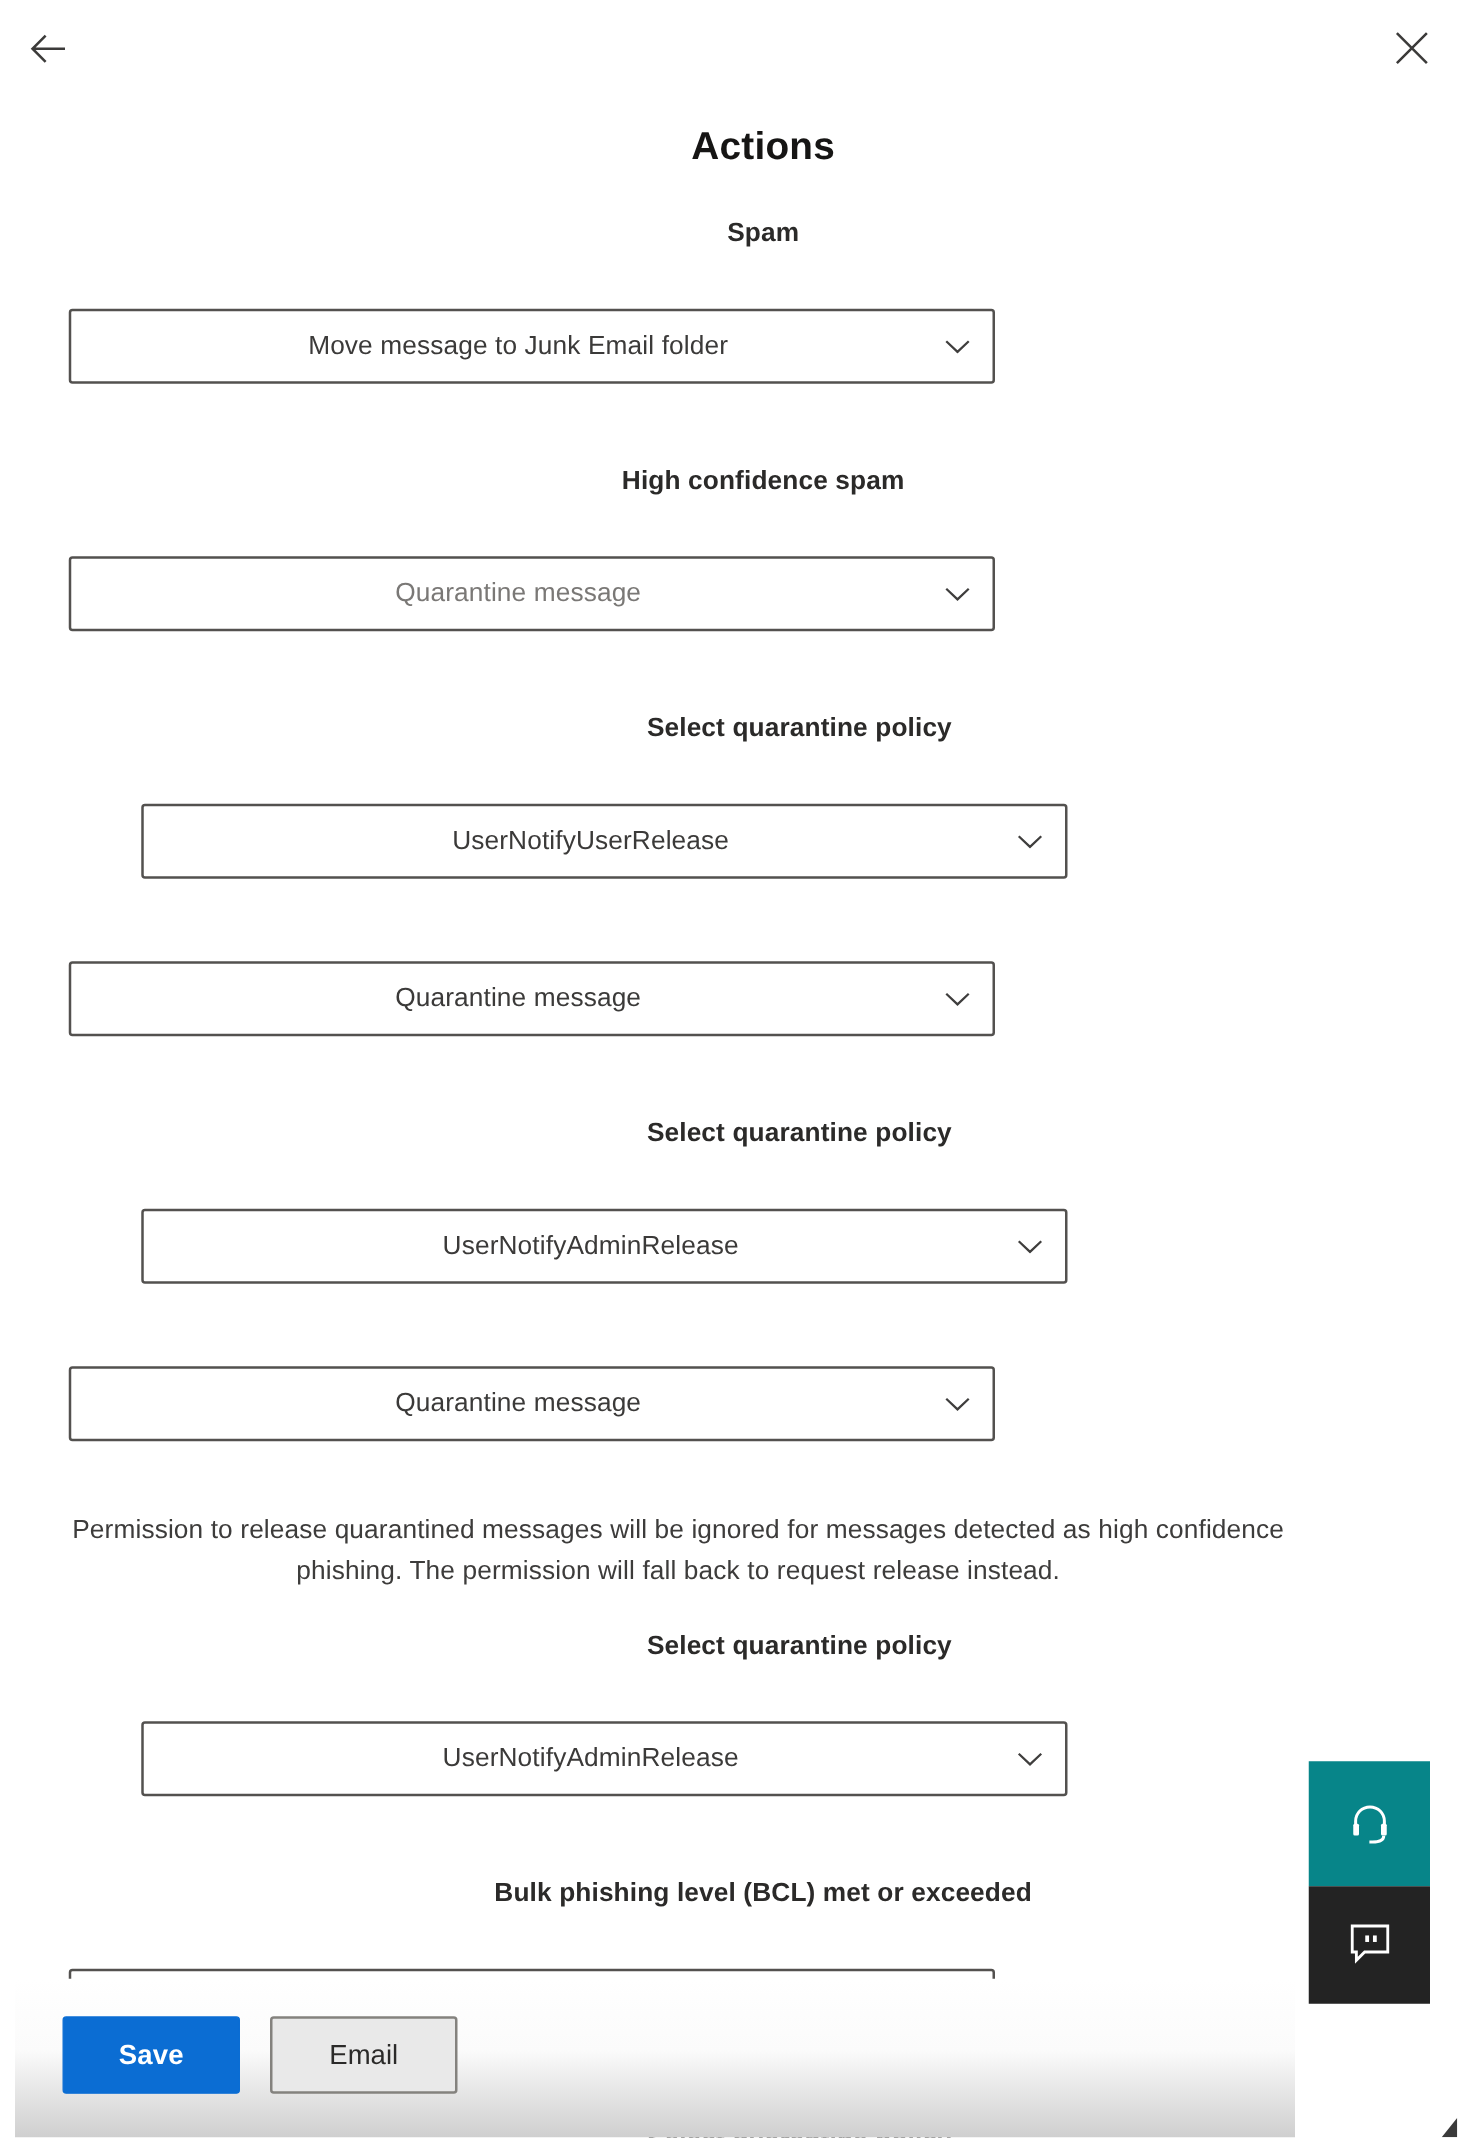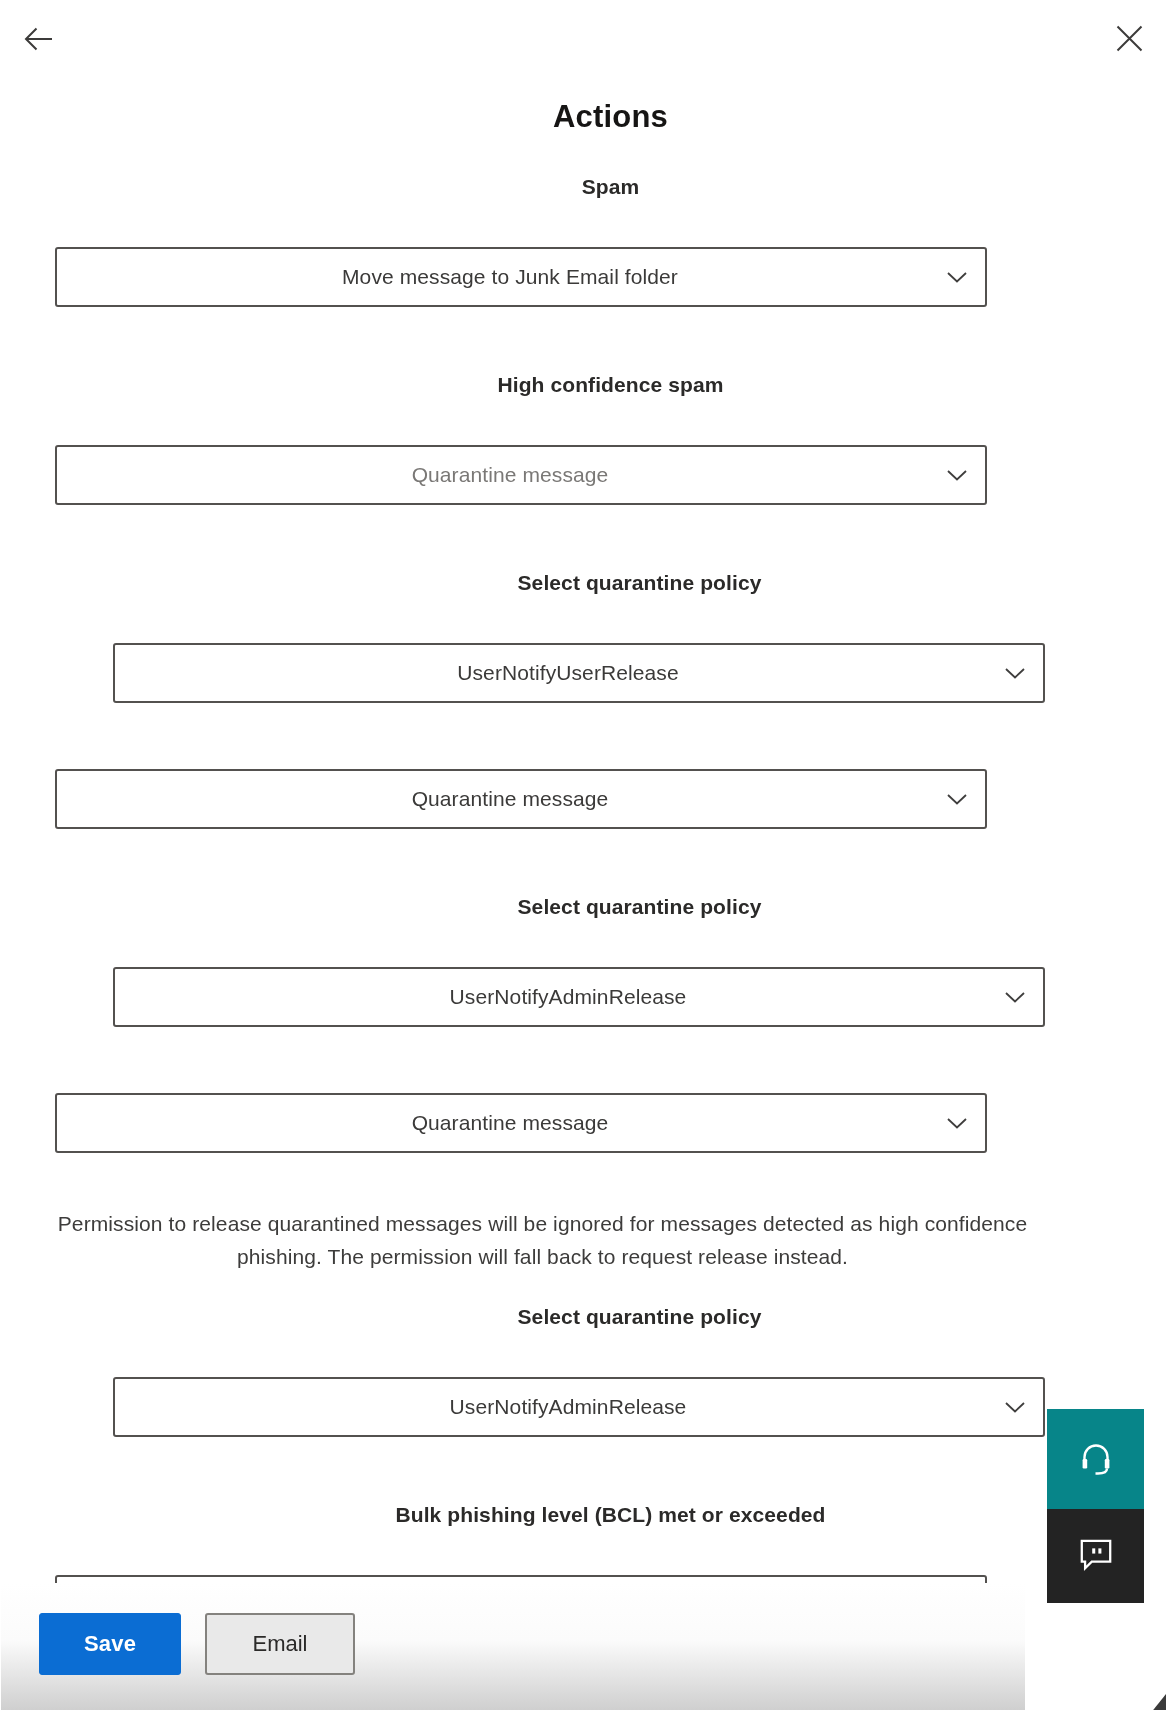--- a/index.html
+++ b/index.html
@@ -26,41 +26,41 @@
   }
   .field{margin-top:66px;}
   .field.first{margin-top:38px;}
   .field.after-note{margin-top:32px;}
   .field.indent{margin-left:58px;}
   .field-label{
     font-size:21px;font-weight:700;color:#2b2a29;line-height:24px;
     margin-bottom:14px;letter-spacing:0.1px;margin-top:12px;
   }
   .combobox{
-    width:932px;height:60px;box-sizing:border-box;
+    width:741px;height:60px;box-sizing:border-box;
     border:2px solid #53514f;border-radius:3px;
     background:#fff;
     display:flex;align-items:center;
     padding:0 18px 0 16px;
     cursor:pointer;
     margin-top:48px;
   }
   .combobox-value{
     font-size:21px;color:#3b3a39;letter-spacing:0.1px;
     flex:1 1 auto;white-space:nowrap;overflow:hidden;
   }
   .combobox-value.muted{color:#7a7876;}
   .chevron{flex:0 0 auto;display:flex;align-items:center;color:#3f3e3d;}
   .note{
     margin-top:54px;
     max-width:975px;
     font-size:21px;line-height:33px;color:#3d3c3b;letter-spacing:0.1px;
   }
   .footer{
-    position:absolute;left:1px;top:1583px;width:1024px;height:127px;
+    position:absolute;left:12px;top:1583px;width:1024px;height:127px;
     background:linear-gradient(180deg,#ffffff 0%,#fbfbfb 45%,#cfcfcf 100%);
     z-index:5;
   }
   .footer-buttons{position:absolute;left:38px;top:30px;display:flex;gap:24px;}
   .btn{
     height:62px;box-sizing:border-box;border-radius:3px;
     font-family:"Liberation Sans", sans-serif;
     font-size:22px;cursor:pointer;
     display:flex;align-items:center;justify-content:center;
   }

